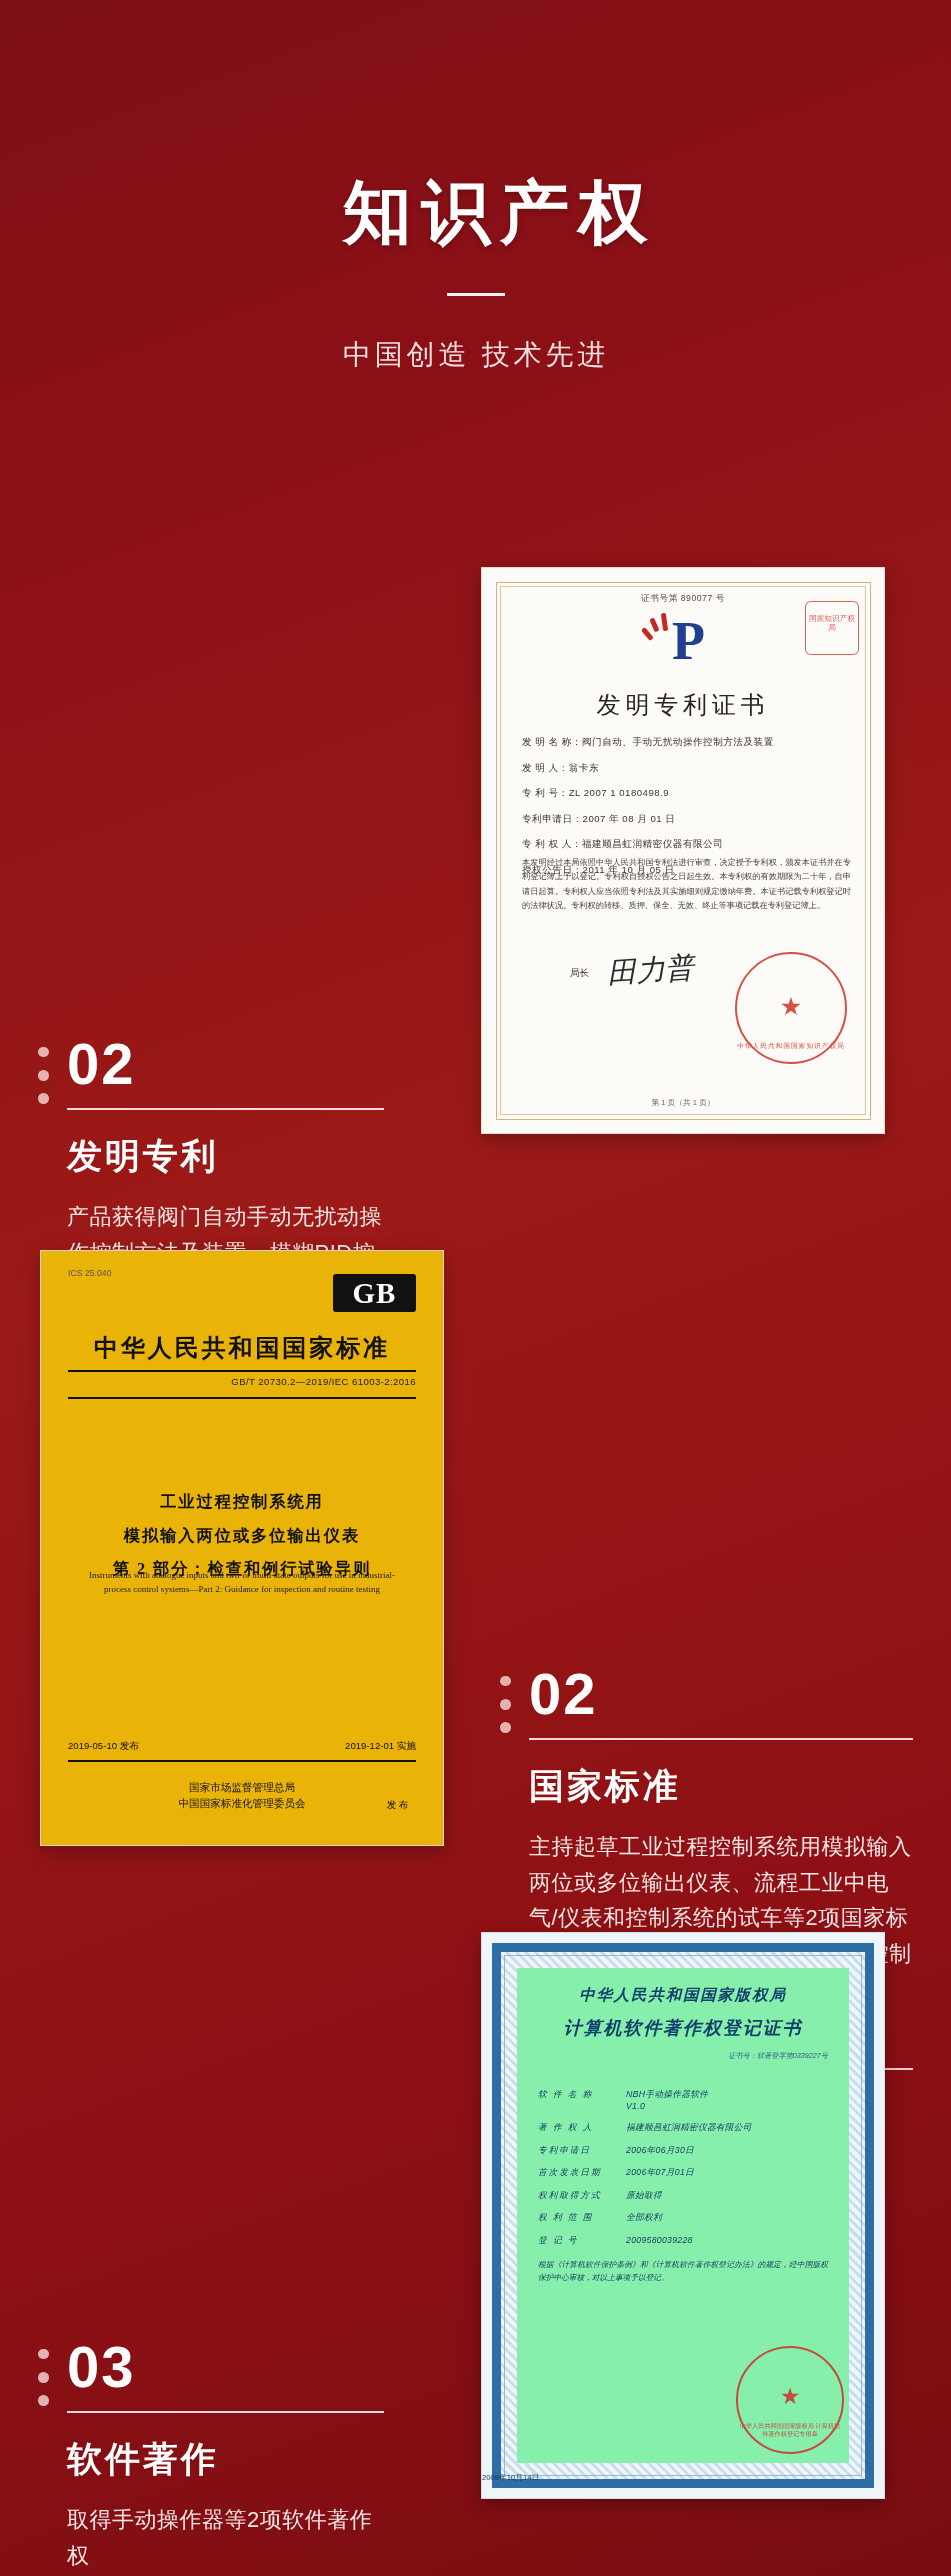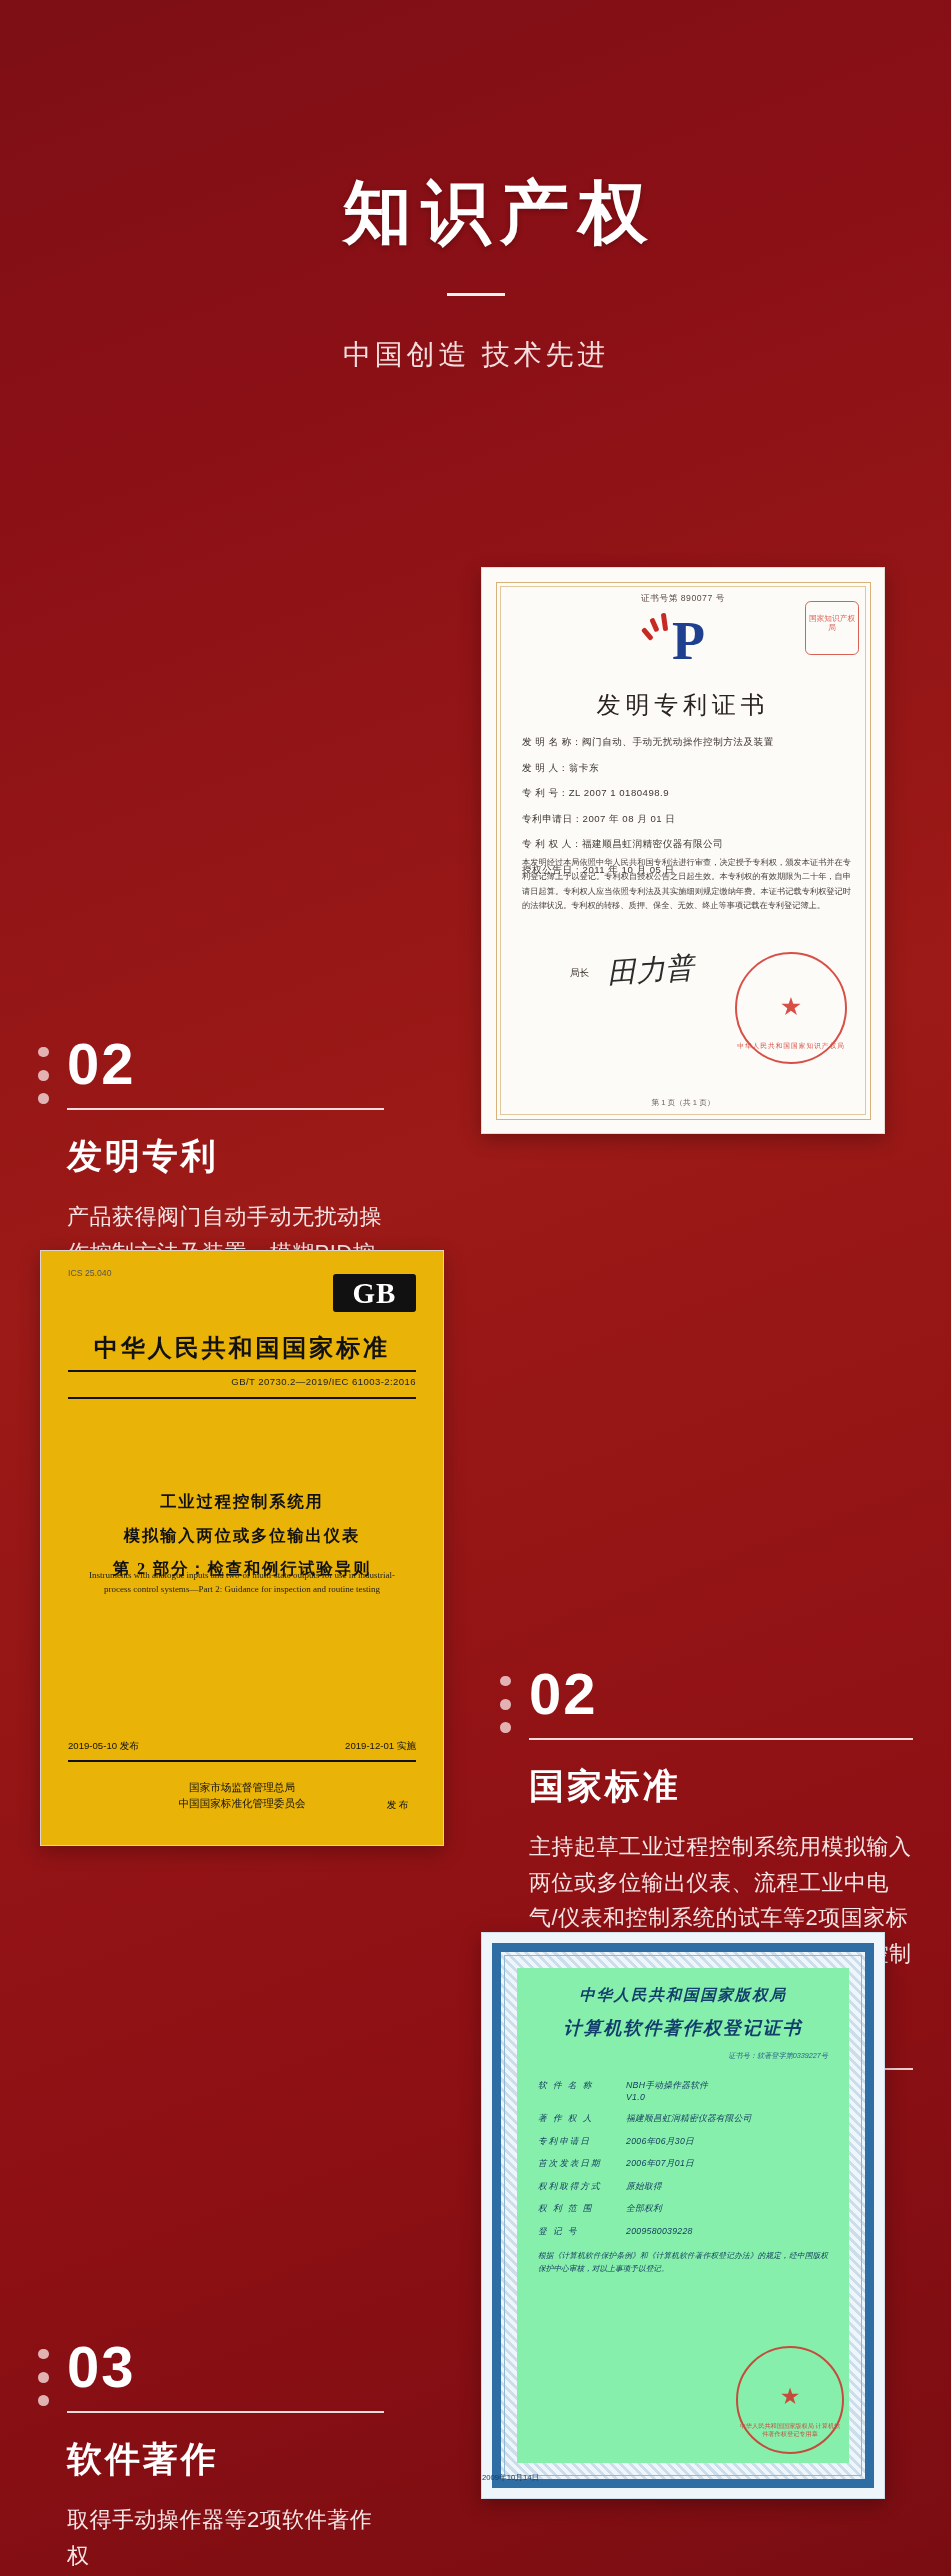--- a/index.html
+++ b/index.html
@@ -454,21 +454,21 @@
     letter-spacing: 1.9px;
     margin-top: 9.6px;
   }
   .c3-no {
     text-align: right;
     font-size: 7.2px;
     color: #2d5f89;
     margin-top: 11.5px;
   }
   .c3-rows {
-    margin-top: 19px;
+    margin-top: 28px;
   }
   .c3-row {
     display: flex;
     font-size: 8.7px;
     color: #13395e;
     margin-bottom: 10.6px;
     letter-spacing: 0.3px;
   }
   .c3-row .k {
     width: 88px;

